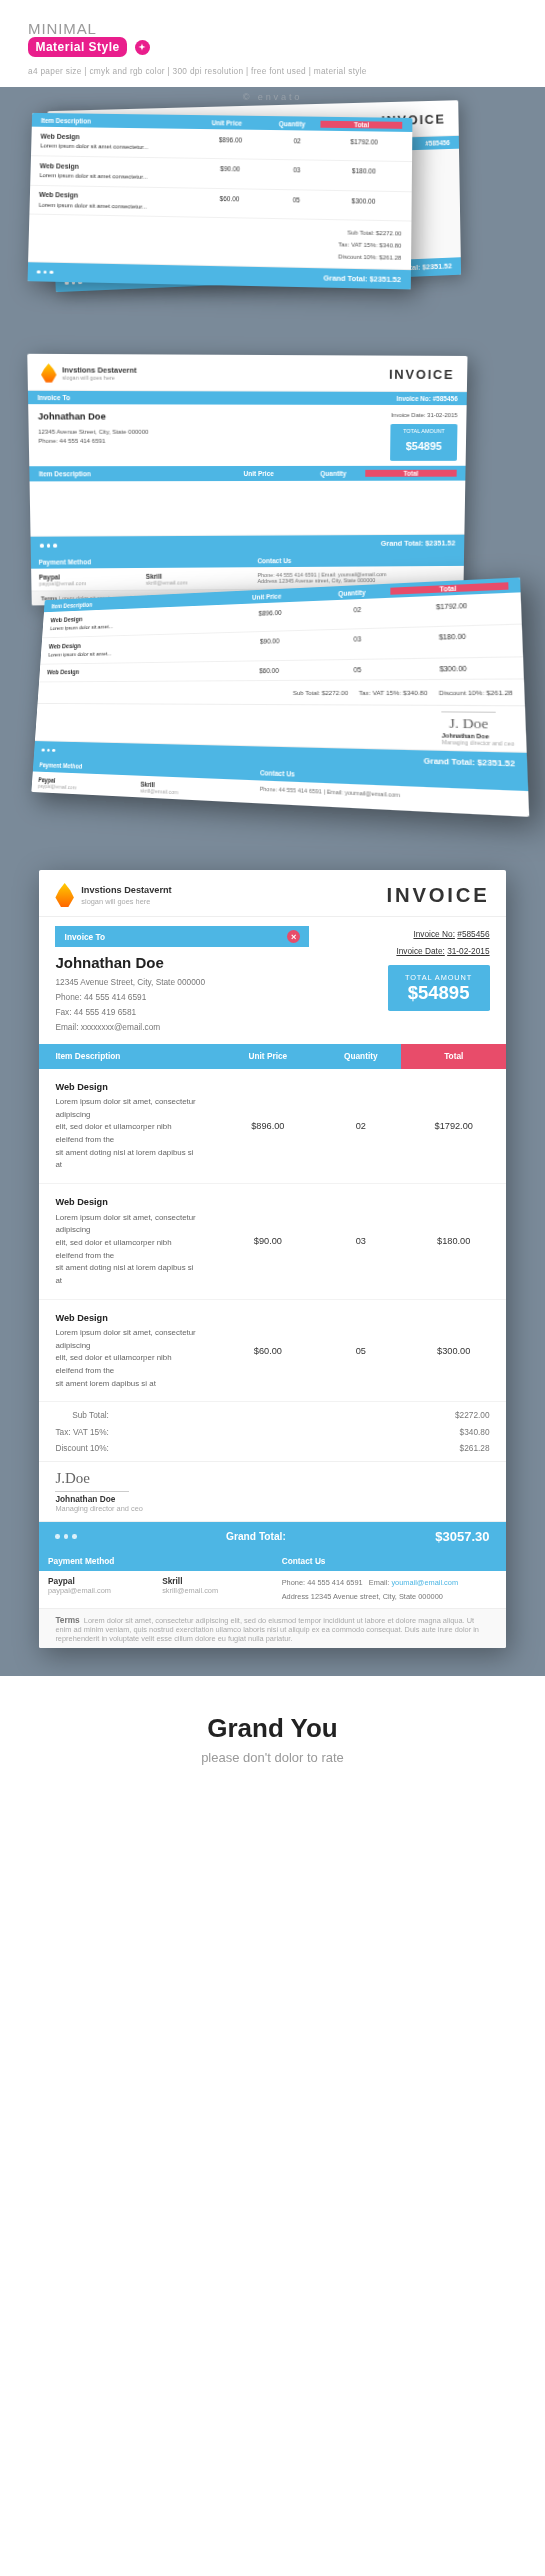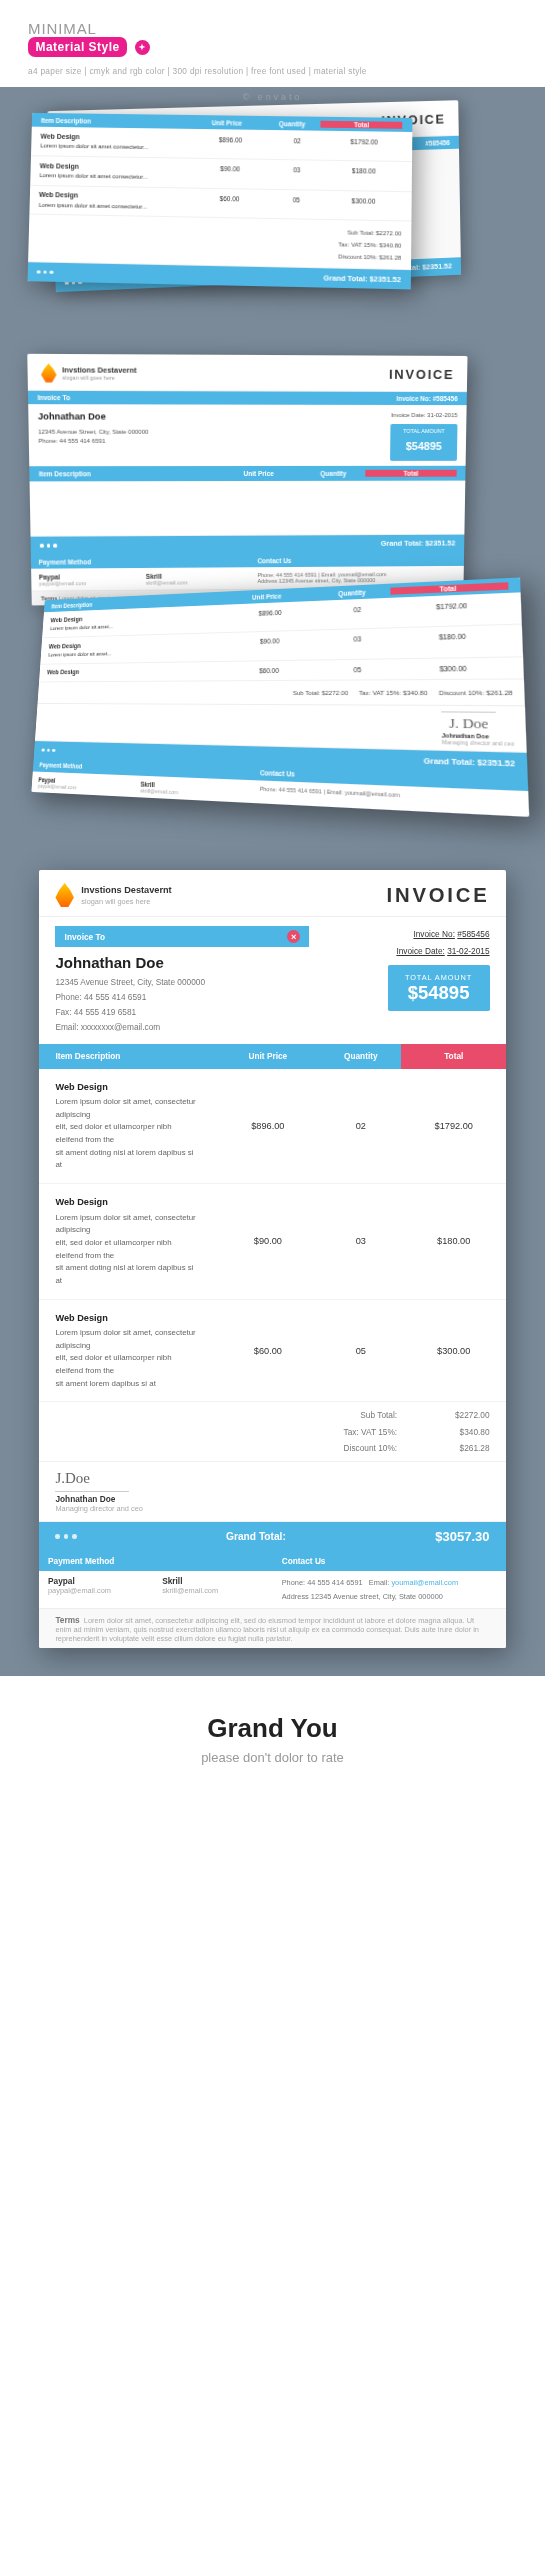--- a/index.html
+++ b/index.html
@@ -393,21 +393,21 @@
     }
     .td { padding: 3.7px 16.6px; }
     .td-desc { flex: 3; font-size: 7.9px; color: #666; line-height: 1.6; }
     .td-desc .item-name { font-weight: bold; font-size: 9.2px; color: #222; margin-bottom: 1.8px; }
     .td-price { flex: 1.5; text-align: center; font-size: 9.2px; color: #333; display: flex; align-items: center; justify-content: center; }
     .td-qty { flex: 1; text-align: center; font-size: 9.2px; color: #333; display: flex; align-items: center; justify-content: center; }
     .td-total { flex: 1.5; text-align: center; font-size: 9.2px; color: #333; display: flex; align-items: center; justify-content: center; }
 
     .inv-subtotal-row {
       display: flex;
-      justify-content: flex-end;
+      justify-content: space-between;
       padding: 4.6px 16.6px;
       font-size: 8.3px;
       color: #777;
       line-height: 2;
     }
     .inv-subtotal-labels { text-align: right; padding-right: 18.5px; }
     .inv-subtotal-values { text-align: right; min-width: 74px; }
 
     .inv-signature-row {
       display: flex;

